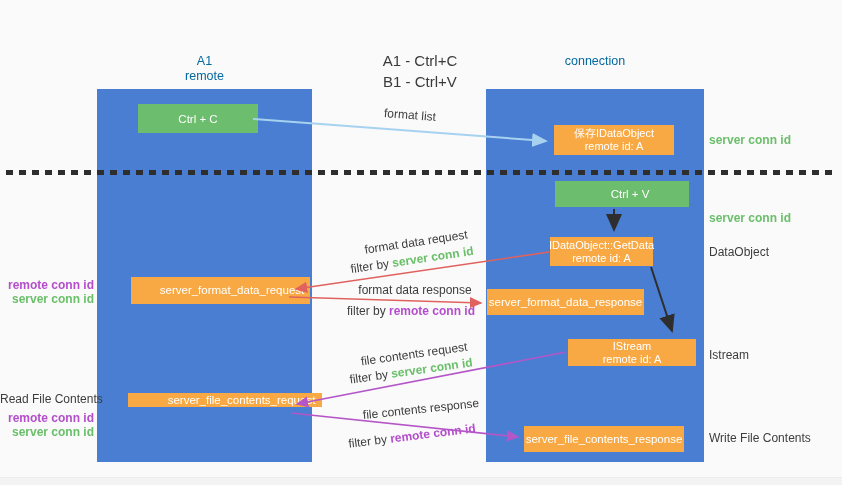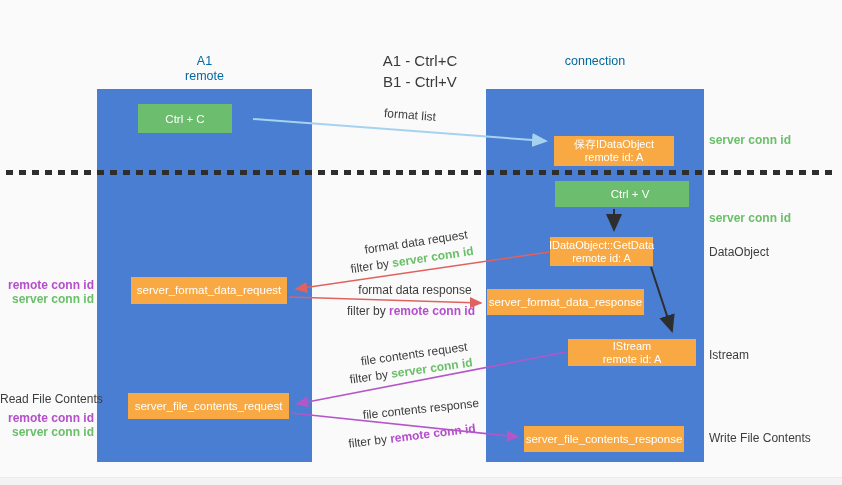--- a/index.html
+++ b/index.html
@@ -23,28 +23,28 @@
   .dotted-line{
     left:6px;top:170px;width:826px;height:5px;
     background:repeating-linear-gradient(90deg,#2e2e2e 0 7px,transparent 7px 13px);
   }
   .node{
     display:flex;flex-direction:column;align-items:center;justify-content:center;
     color:#ffffff;text-align:center;
   }
   .green{background:#6cbd6d;font-size:11.5px;}
   .orange{background:#f8a944;font-size:11.5px;line-height:13px;}
-  #ctrl-c{left:138px;top:104px;width:94px;height:29px;}
-  #save-dataobject{left:554px;top:136px;width:120px;height:30px;font-size:11px;}
+  #ctrl-c{left:138px;top:104px;width:120px;height:29px;}
+  #save-dataobject{left:554px;top:125px;width:120px;height:30px;font-size:11px;}
   #ctrl-v{left:555px;top:181px;width:118px;height:26px;padding-left:16px;}
   #getdata{left:550px;top:237px;width:103px;height:29px;font-size:11px;}
-  #format-request{left:131px;top:277px;width:156px;height:27px;}
+  #format-request{left:131px;top:277px;width:156px;height:27px;padding-left:23px;}
   #format-response{left:487px;top:289px;width:157px;height:26px;}
   #istream-box{left:568px;top:339px;width:128px;height:27px;font-size:11px;}
-  #file-request{left:128px;top:393px;width:161px;height:26px;}
+  #file-request{left:128px;top:393px;width:161px;height:14px;padding-left:33px;}
   #file-response{left:524px;top:426px;width:160px;height:26px;}
   .edge-label{font-size:12px;color:#3d3d3d;text-align:center;white-space:nowrap;}
   .green-text{color:#6abf69;font-weight:bold;}
   .purple-text{color:#b44ecb;font-weight:bold;}
   #lbl-format-list{left:360px;top:108px;width:100px;transform:rotate(4.5deg);}
   #lbl-fd-req{left:346px;top:235px;width:140px;transform:rotate(-8.5deg);}
   #lbl-fd-req-filter{left:332px;top:253px;width:160px;transform:rotate(-8.5deg);}
   #lbl-fd-resp{left:345px;top:283px;width:140px;}
   #lbl-fd-resp-filter{left:331px;top:304px;width:160px;}
   #lbl-fc-req{left:344px;top:347px;width:140px;transform:rotate(-8deg);}

